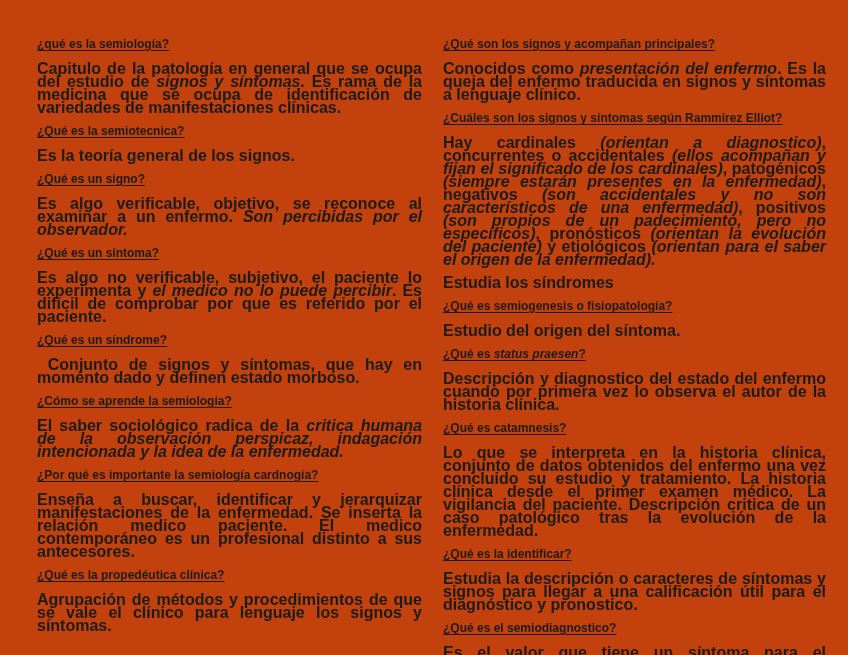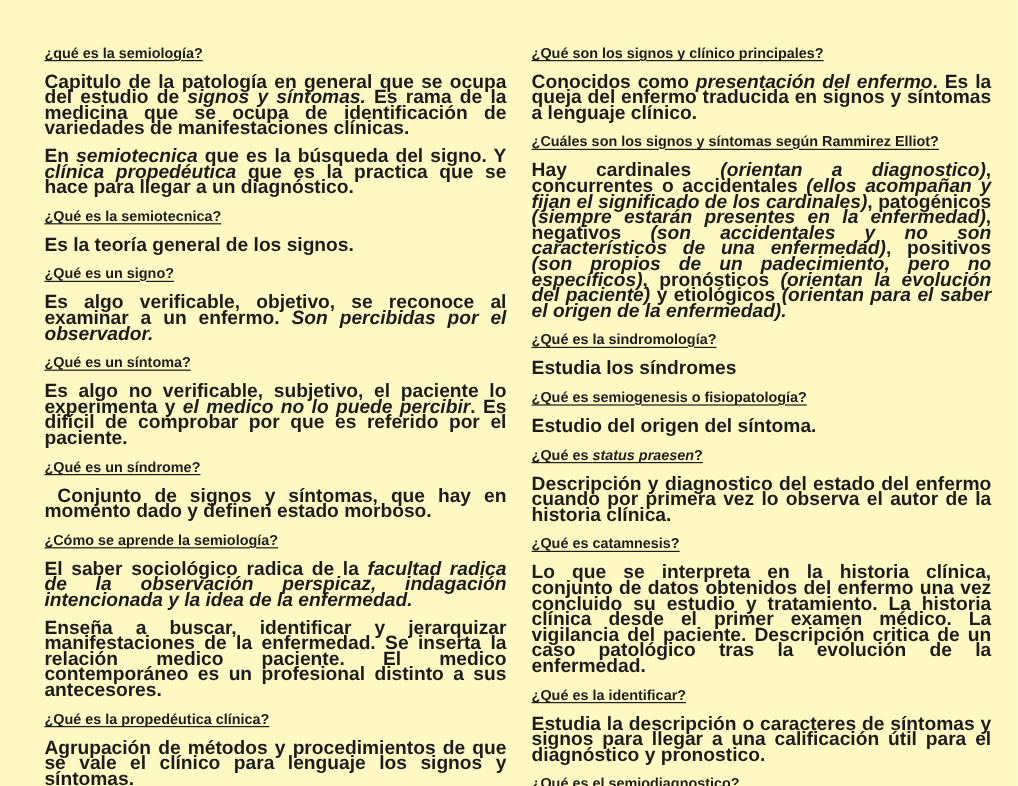--- a/index.html
+++ b/index.html
@@ -5,21 +5,21 @@
   html, body {
     margin: 0;
     padding: 0;
     background: #ffffff;
   }
   .page {
     position: relative;
     width: 848px;
     height: 655px;
     box-sizing: border-box;
-    background: #fef9c3;
+    background: #c2410c;
     color: #1c1c1c;
     font-family: "Liberation Sans", sans-serif;
     padding: 37px 22px 15px 37px;
     display: flex;
     gap: 21px;
     overflow: hidden;
   }
   .col {
     box-sizing: border-box;
   }
@@ -42,41 +42,40 @@
   }
   .it { font-style: italic; }
 </style>
 </head>
 <body>
 
 <div class="page">
   <div class="col col-left">
       <h3 class="heading"><span>¿qué es la semiología?</span></h3>
       <p class="para"><span>Capitulo de la patología en general que se ocupa del estudio de </span><span class="it">signos y síntomas.</span><span> Es rama de la medicina que se ocupa de identificación de variedades de manifestaciones clínicas.</span></p>
-      <p class="para"><span>En </span><span class="it">semiotecnica</span><span> que es la búsqueda del signo. Y </span><span class="it">clínica propedéutica</span><span> que es la practica que se hace para llegar a un diagnóstico.</span></p>
       <h3 class="heading"><span>¿Qué es la semiotecnica?</span></h3>
       <p class="para"><span>Es la teoría general de los signos.</span></p>
       <h3 class="heading"><span>¿Qué es un signo?</span></h3>
       <p class="para"><span>Es algo verificable, objetivo, se reconoce al examinar a un enfermo. </span><span class="it">Son percibidas por el observador.</span></p>
       <h3 class="heading"><span>¿Qué es un síntoma?</span></h3>
       <p class="para"><span>Es algo no verificable, subjetivo, el paciente lo experimenta y </span><span class="it">el medico no lo puede percibir</span><span>. Es difícil de comprobar por que es referido por el paciente.</span></p>
       <h3 class="heading"><span>¿Qué es un síndrome?</span></h3>
       <p class="para"><span>&nbsp;Conjunto de signos y síntomas, que hay en momento dado y definen estado morboso.</span></p>
       <h3 class="heading"><span>¿Cómo se aprende la semiología?</span></h3>
-      <p class="para"><span>El saber sociológico radica de la </span><span class="it">facultad radica de la observación perspicaz, indagación intencionada y la idea de la enfermedad.</span></p>
+      <p class="para"><span>El saber sociológico radica de la </span><span class="it">critica humana de la observación perspicaz, indagación intencionada y la idea de la enfermedad.</span></p>
+      <h3 class="heading"><span>¿Por qué es importante la semiología cardnogía?</span></h3>
       <p class="para"><span>Enseña a buscar, identificar y jerarquizar manifestaciones de la enfermedad. Se inserta la relación medico paciente. El medico contemporáneo es un profesional distinto a sus antecesores.</span></p>
       <h3 class="heading"><span>¿Qué es la propedéutica clínica?</span></h3>
       <p class="para"><span>Agrupación de métodos y procedimientos de que se vale el clínico para lenguaje los signos y síntomas.</span></p>
     </div>
   <div class="col col-right">
-      <h3 class="heading"><span>¿Qué son los signos y clínico principales?</span></h3>
+      <h3 class="heading"><span>¿Qué son los signos y acompañan principales?</span></h3>
       <p class="para"><span>Conocidos como </span><span class="it">presentación del enfermo</span><span>. Es la queja del enfermo traducida en signos y síntomas a lenguaje clínico.</span></p>
       <h3 class="heading"><span>¿Cuáles son los signos y síntomas según Rammirez Elliot?</span></h3>
       <p class="para"><span>Hay cardinales </span><span class="it">(orientan a diagnostico)</span><span>, concurrentes o accidentales </span><span class="it">(ellos acompañan y fijan el significado de los cardinales)</span><span>, patogénicos </span><span class="it">(siempre estarán presentes en la enfermedad)</span><span>, negativos </span><span class="it">(son accidentales y no son característicos de una enfermedad)</span><span>, positivos </span><span class="it">(son propios de un padecimiento, pero no específicos)</span><span>, pronósticos </span><span class="it">(orientan la evolución del paciente)</span><span> y etiológicos </span><span class="it">(orientan para el saber el origen de la enfermedad).</span></p>
-      <h3 class="heading"><span>¿Qué es la sindromología?</span></h3>
       <p class="para"><span>Estudia los síndromes</span></p>
       <h3 class="heading"><span>¿Qué es semiogenesis o fisiopatología?</span></h3>
       <p class="para"><span>Estudio del origen del síntoma.</span></p>
       <h3 class="heading"><span>¿Qué es </span><span class="it">status praesen</span><span>?</span></h3>
       <p class="para"><span>Descripción y diagnostico del estado del enfermo cuando por primera vez lo observa el autor de la historia clínica.</span></p>
       <h3 class="heading"><span>¿Qué es catamnesis?</span></h3>
       <p class="para"><span>Lo que se interpreta en la historia clínica, conjunto de datos obtenidos del enfermo una vez concluido su estudio y tratamiento. La historia clínica desde el primer examen médico. La vigilancia del paciente. Descripción critica de un caso patológico tras la evolución de la enfermedad.</span></p>
       <h3 class="heading"><span>¿Qué es la identificar?</span></h3>
       <p class="para"><span>Estudia la descripción o caracteres de síntomas y signos para llegar a una calificación útil para el diagnóstico y pronostico.</span></p>
       <h3 class="heading"><span>¿Qué es el semiodiagnostico?</span></h3>

